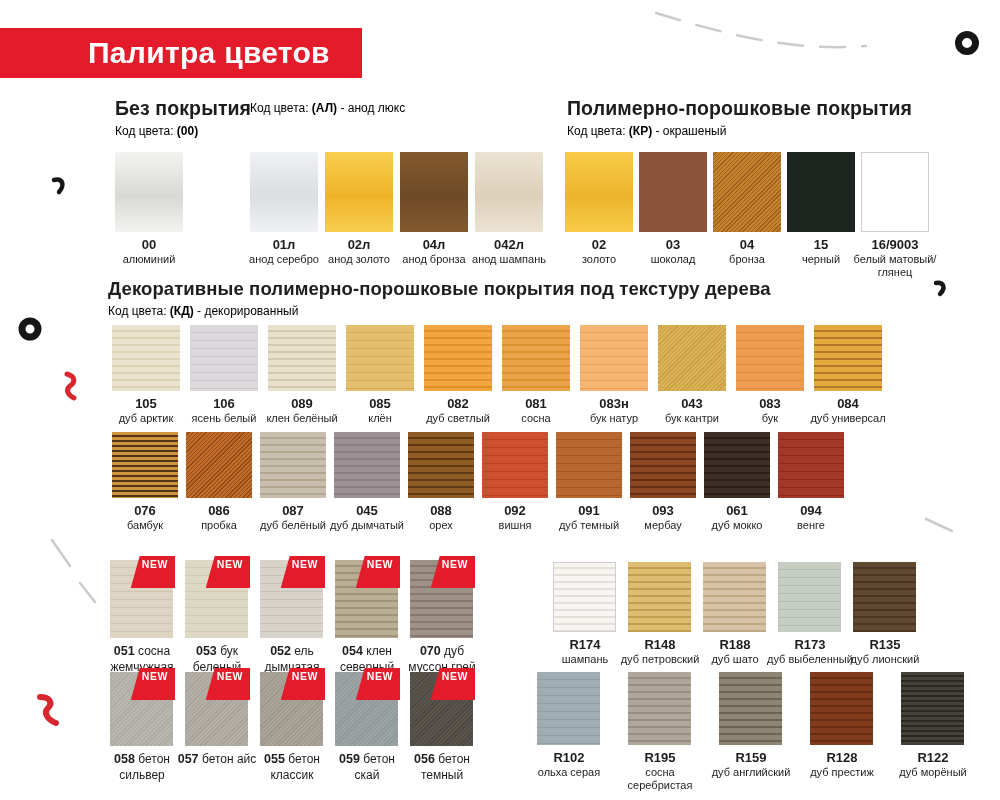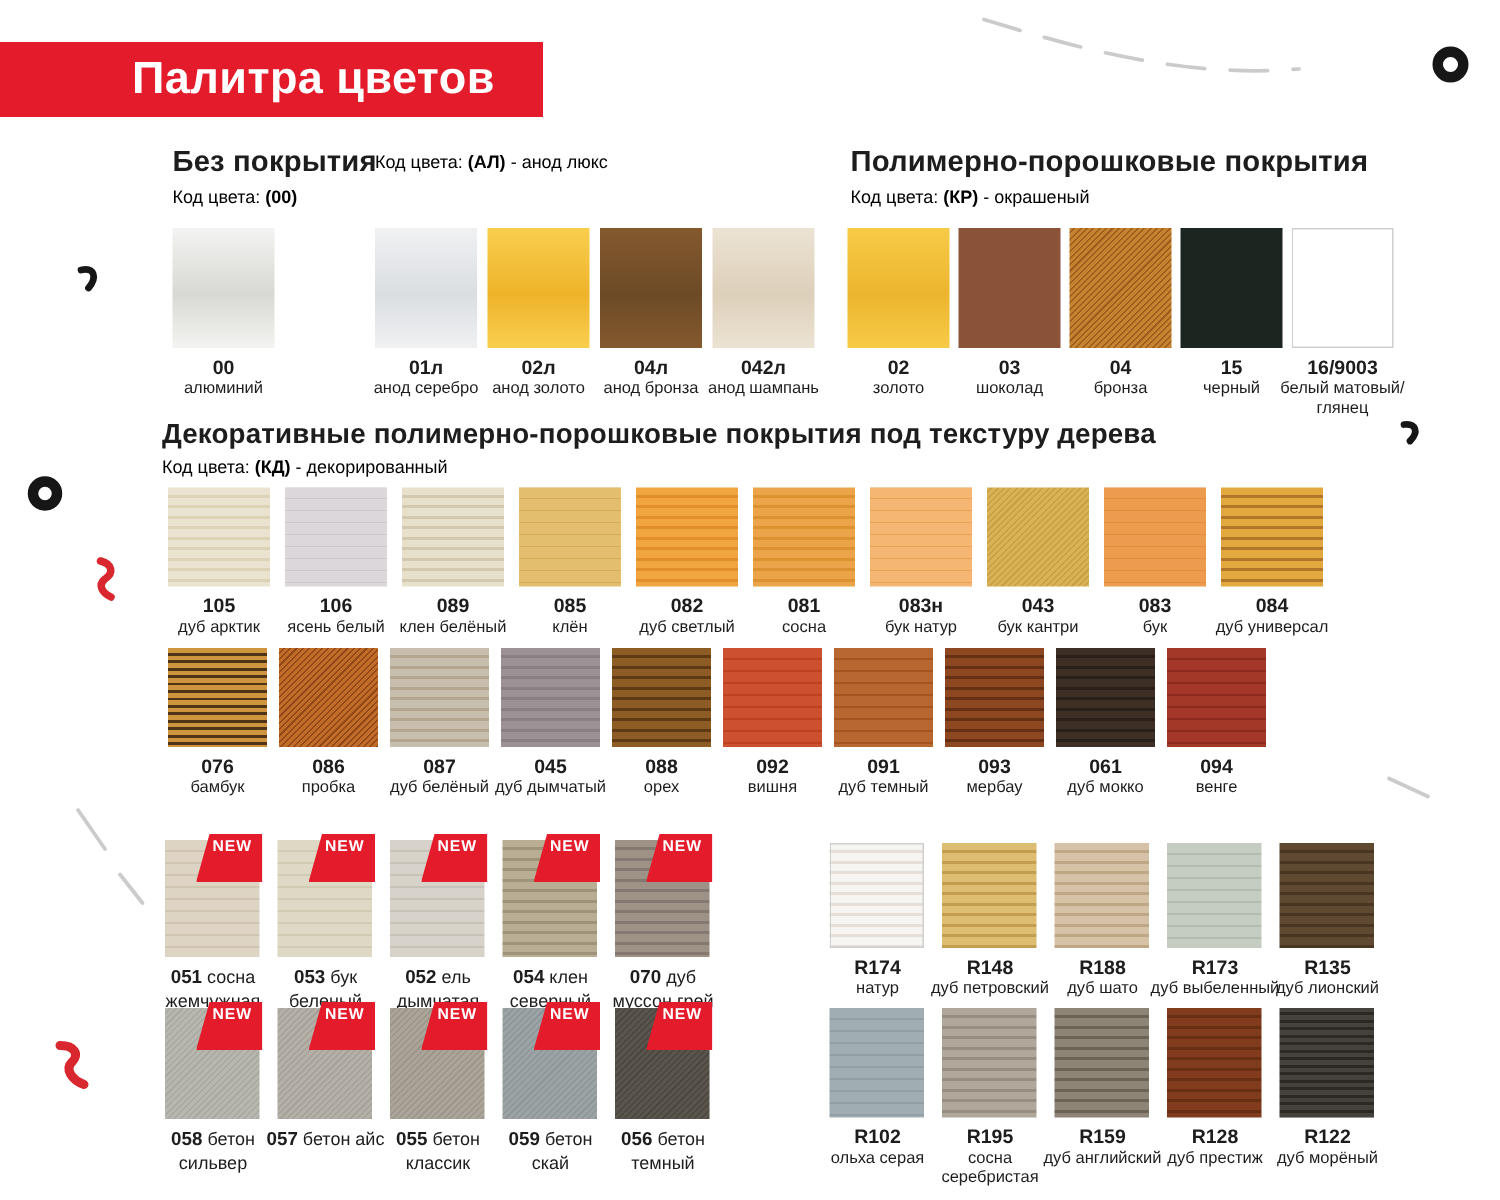--- a/index.html
+++ b/index.html
@@ -42,21 +42,21 @@
   #g-w1{left:112px;top:325px;gap:10px}  #g-w1 .cell{width:68px} #g-w1 .sw{height:66px}
   #g-w1 .lbl{width:80px;margin-left:-6px}
   #g-w2{left:112px;top:432px;gap:8px}   #g-w2 .cell{width:66px} #g-w2 .sw{height:66px}
   #g-w2 .lbl{width:76px;margin-left:-5px}
 
   #g-n1{left:110px;top:560px;gap:12px}  #g-n1 .cell{width:63px} #g-n1 .sw{height:78px}
   #g-n2{left:110px;top:672px;gap:12px}  #g-n2 .cell{width:63px} #g-n2 .sw{height:74px}
   #g-n1 .lbl,#g-n2 .lbl{width:82px;margin-left:-9px}
 
   #g-r1{left:553px;top:562px;gap:12px}  #g-r1 .cell{width:63px} #g-r1 .sw{height:70px}
-  #g-r2{left:553px;top:672px;gap:12px}  #g-r2 .cell{width:63px} #g-r2 .sw{height:73px}
+  #g-r2{left:537px;top:672px;gap:28px}  #g-r2 .cell{width:63px} #g-r2 .sw{height:73px}
   #g-r1 .lbl,#g-r2 .lbl{width:94px;margin-left:-15px}
 
   
   .new-badge{
     position:absolute;top:-4px;right:-2px;z-index:2;
     background:var(--red,#e41b2b);color:#fff;
     font-size:10.5px;font-weight:bold;letter-spacing:.6px;
     padding:2px 7px 18px 11px;
     clip-path:polygon(9px 0,100% 0,100% 100%,0 100%);
   }
@@ -368,21 +368,21 @@
         <div class="new-badge">NEW</div>
       </div>
       <div class="lbl inline"><b>056</b> бетон темный</div>
     </div>
   </div>
 <div class="grp" id="g-r1">
     <div class="cell">
       <div class="sw bordered" style="background: repeating-linear-gradient(rgb(247, 245, 242) 0px, rgb(247, 245, 242) 5px, rgb(230, 223, 215) 5px, rgb(230, 223, 215) 7px);"></div>
       <div class="lbl">
         <div class="code">R174</div>
-        <div class="nm">натур</div>
+        <div class="nm">шампань</div>
       </div>
     </div>
     <div class="cell">
       <div class="sw" style="background: repeating-linear-gradient(rgb(220, 189, 114) 0px, rgb(220, 189, 114) 5px, rgb(194, 158, 78) 5px, rgb(194, 158, 78) 7px);"></div>
       <div class="lbl">
         <div class="code">R148</div>
         <div class="nm">дуб петровский</div>
       </div>
     </div>
     <div class="cell">

